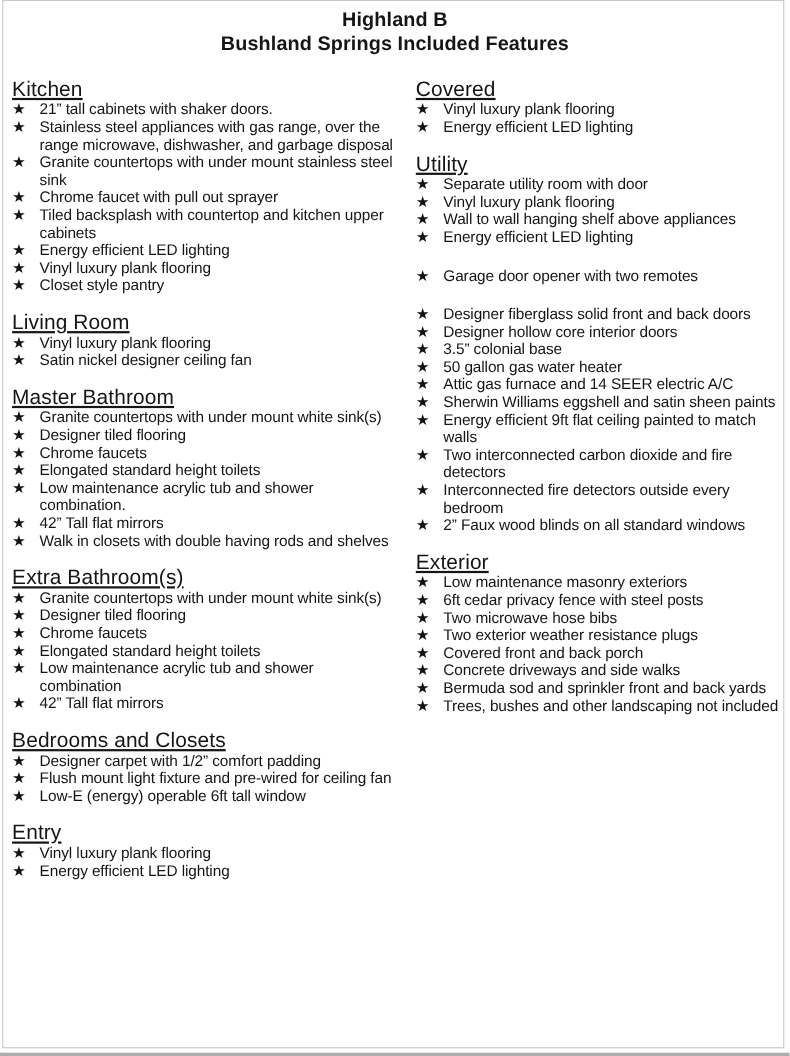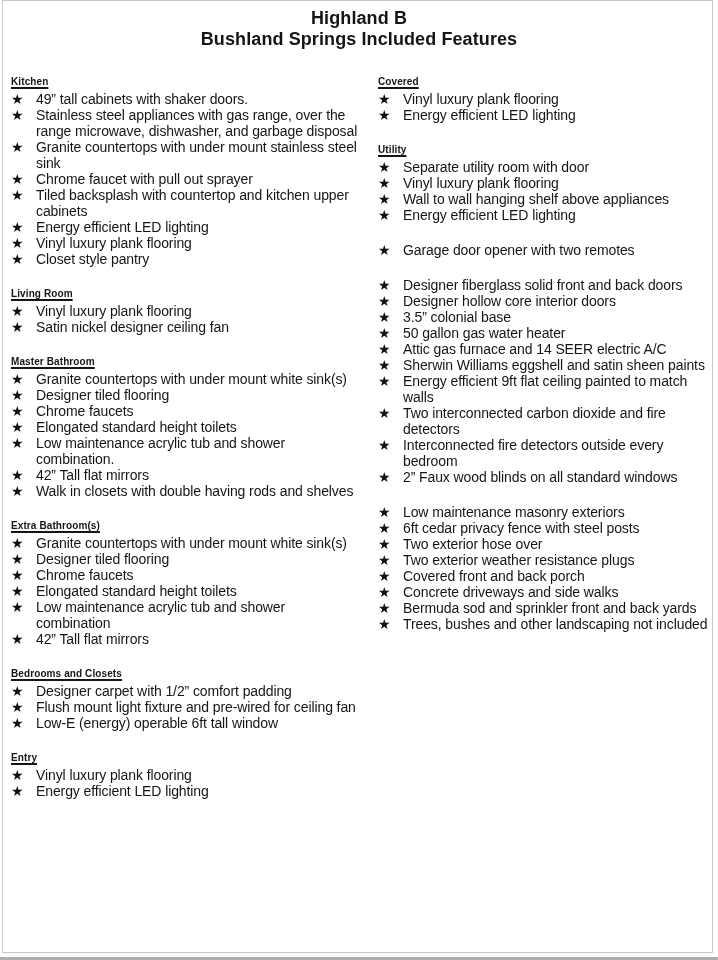--- a/index.html
+++ b/index.html
@@ -50,23 +50,23 @@
     display: flex;
     margin-top: 24px;
     padding-left: 11px;
   }
   .col-left  { width: 349px; flex: 0 0 349px; }
   .col-right { width: 331px; flex: 0 0 331px; margin-left: 18px; }
   .section { margin-bottom: 19px; }
   .section:last-child { margin-bottom: 0; }
   .heading {
     margin: 0 0 1px 0;
-    font-size: 10px;
+    font-size: 19px;
     line-height: 16px;
-    font-weight: bold;
+    font-weight: normal;
     text-decoration: underline;
     text-decoration-thickness: 1.6px;
     text-underline-offset: 2px;
     letter-spacing: 0.1px;
   }
   .item {
     display: flex;
     align-items: flex-start;
     font-size: 14px;
     line-height: 16px;
@@ -90,21 +90,21 @@
     <div class="title-line">Highland B</div>
     <div class="title-line">Bushland Springs Included Features</div>
   </header>
 
   <main class="columns">
     <div class="col col-left">
         <section class="section">
           <h2 class="heading">Kitchen</h2>
           <div class="item">
             <span class="bullet">★</span>
-            <span class="item-text">49” tall cabinets with shaker doors.</span>
+            <span class="item-text">21” tall cabinets with shaker doors.</span>
           </div>
           <div class="item">
             <span class="bullet">★</span>
             <span class="item-text">Stainless steel appliances with gas range, over the range microwave, dishwasher, and garbage disposal</span>
           </div>
           <div class="item">
             <span class="bullet">★</span>
             <span class="item-text">Granite countertops with under mount stainless steel sink</span>
           </div>
           <div class="item">
@@ -297,31 +297,32 @@
           <div class="item">
             <span class="bullet">★</span>
             <span class="item-text">Interconnected fire detectors outside every bedroom</span>
           </div>
           <div class="item">
             <span class="bullet">★</span>
             <span class="item-text">2” Faux wood blinds on all standard windows</span>
           </div>
         </section>
         <section class="section">
+          <h2 class="heading">Exterior</h2>
           <div class="item">
             <span class="bullet">★</span>
             <span class="item-text">Low maintenance masonry exteriors</span>
           </div>
           <div class="item">
             <span class="bullet">★</span>
             <span class="item-text">6ft cedar privacy fence with steel posts</span>
           </div>
           <div class="item">
             <span class="bullet">★</span>
-            <span class="item-text">Two exterior hose over</span>
+            <span class="item-text">Two microwave hose bibs</span>
           </div>
           <div class="item">
             <span class="bullet">★</span>
             <span class="item-text">Two exterior weather resistance plugs</span>
           </div>
           <div class="item">
             <span class="bullet">★</span>
             <span class="item-text">Covered front and back porch</span>
           </div>
           <div class="item">

